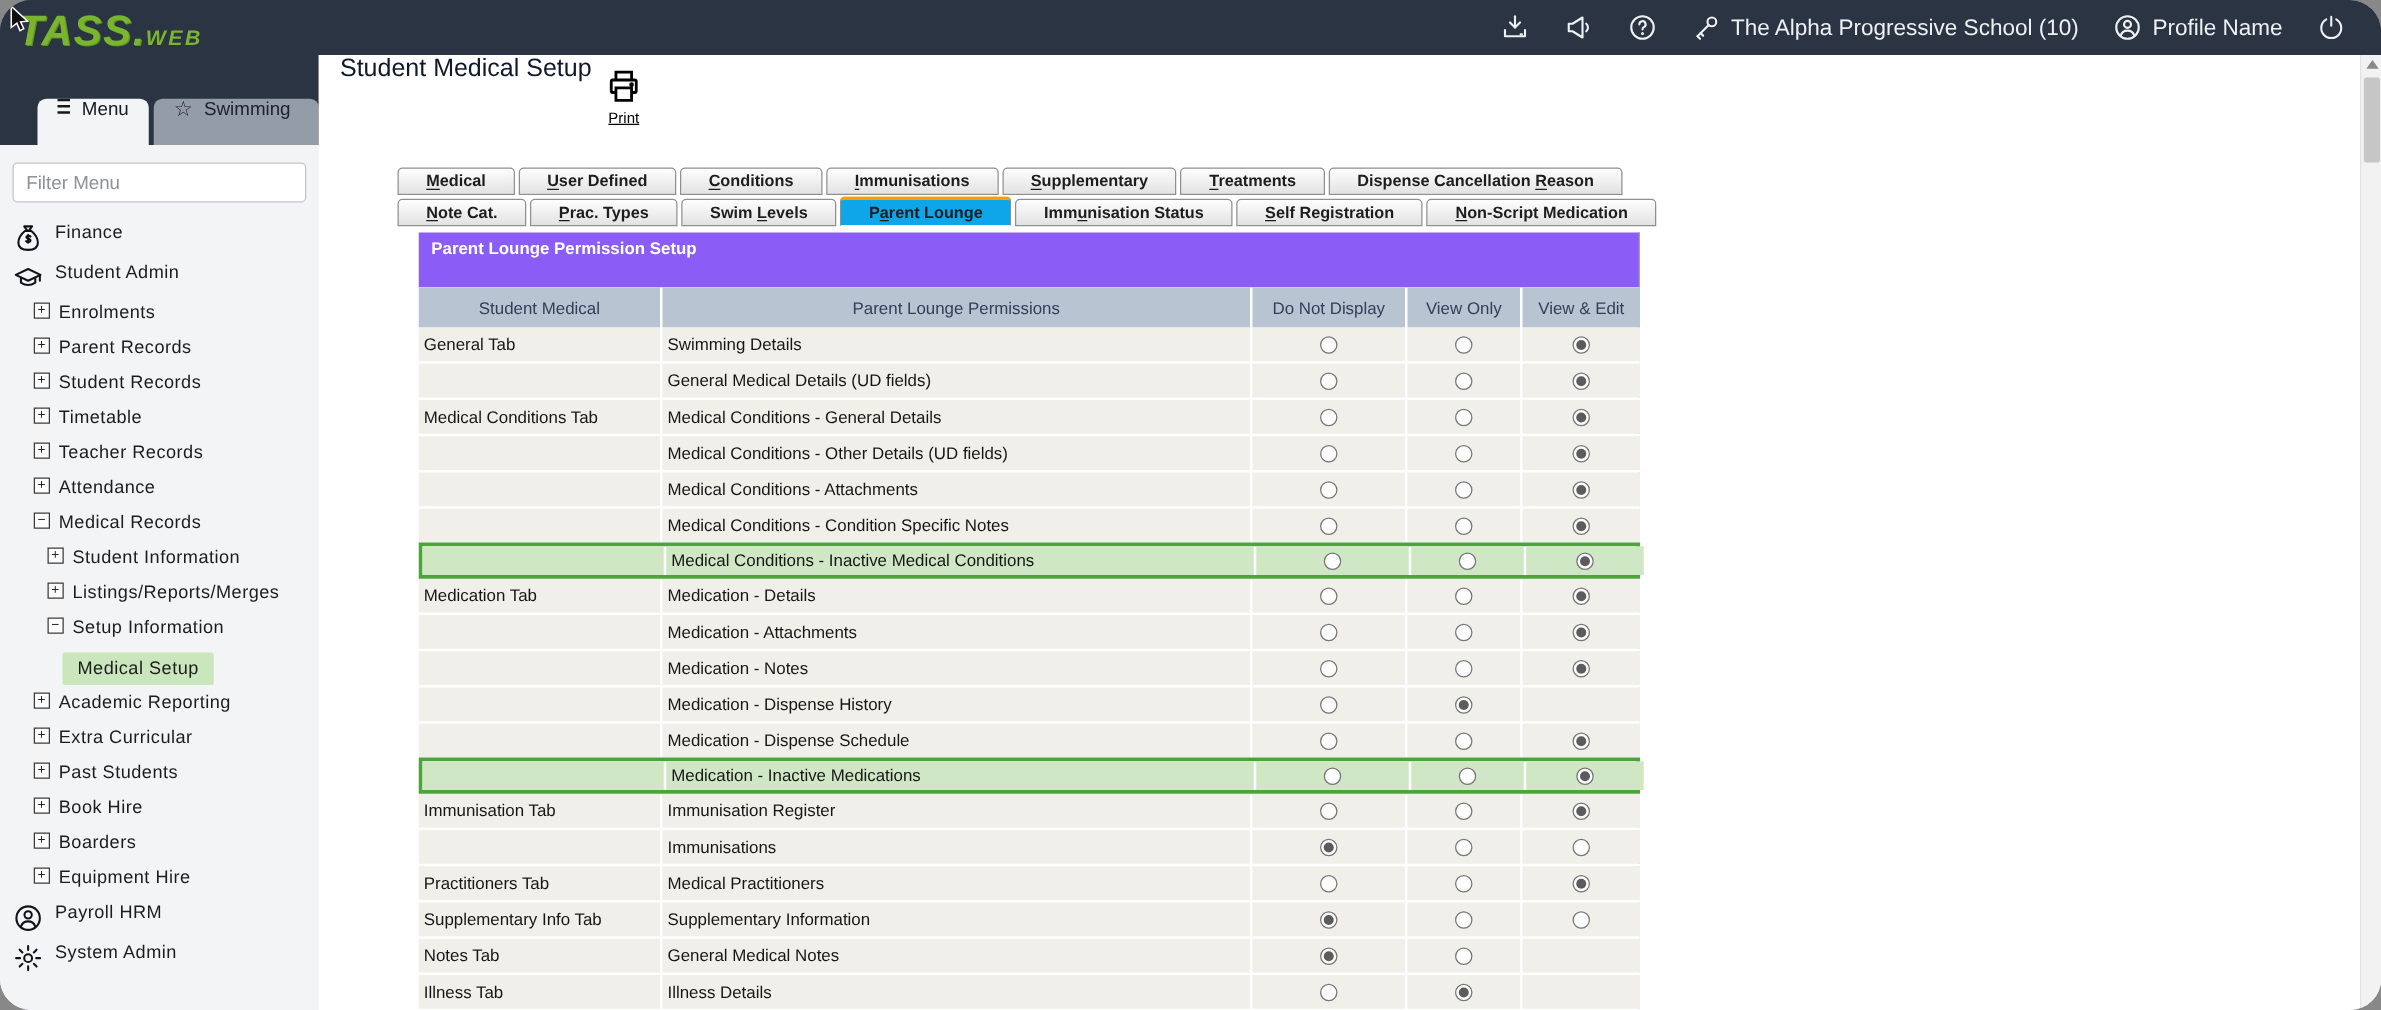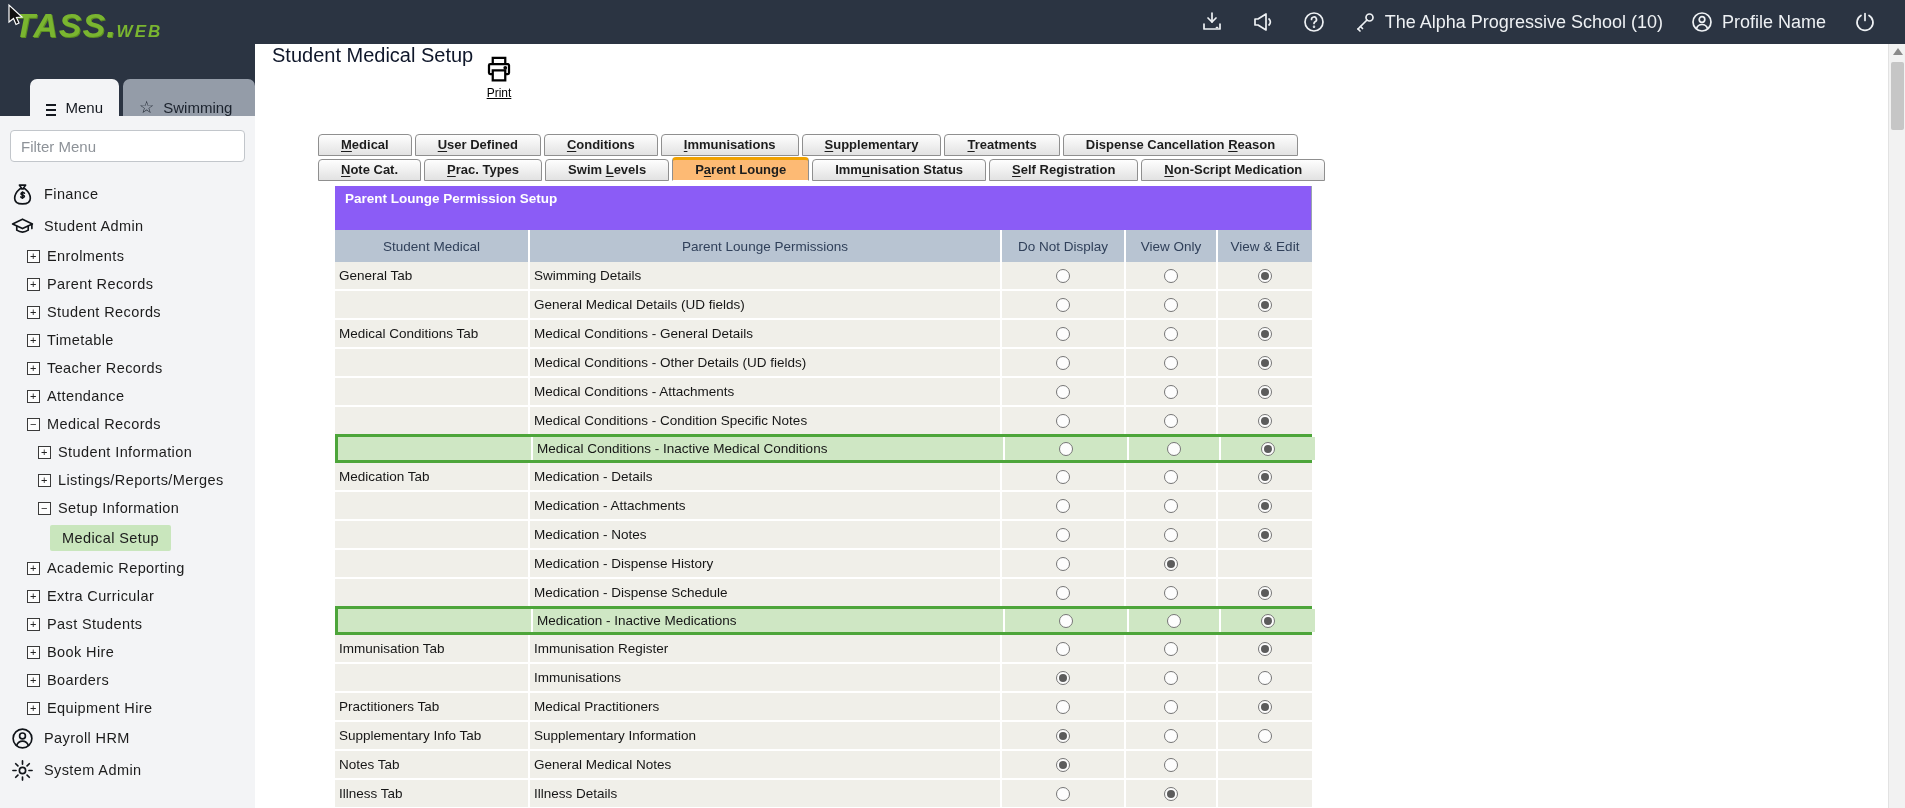--- a/index.html
+++ b/index.html
@@ -1,46 +1,46 @@
 <!DOCTYPE html>
 <html><head>
 <meta charset="utf-8">
 <style>
   html,body{margin:0;padding:0;background:#888;}
   .canvas{position:relative;width:1905px;height:808px;background:#fff;overflow:hidden;
-          font-family:"Liberation Sans",sans-serif;color:#1c1c1c;}
+          font-family:"Liberation Sans",sans-serif;color:#1c1c1c;border-radius:25px;}
 
   
   .topbar{position:absolute;left:0;top:0;width:1905px;height:44px;background:#2b3442;}
   .side-head{position:absolute;left:0;top:0;width:255px;height:116px;background:#2b3442;}
   .logo{position:absolute;left:14px;top:6px;white-space:nowrap;cursor:default;}
   .logo .big{font-style:italic;font-weight:900;font-size:34px;letter-spacing:1px;color:#7ab530;
              text-shadow:1px 1px 0 #5d8f22;}
   .logo .small{font-style:italic;font-weight:900;font-size:17px;letter-spacing:2px;color:#7ab530;}
   .topright{position:absolute;right:28px;top:0;height:44px;display:flex;align-items:center;gap:27px;}
   .topright .ic{width:24px;height:24px;display:inline-flex;}
   .topright svg{width:24px;height:24px;stroke:#eef1f4;fill:none;stroke-width:1.7;stroke-linecap:round;stroke-linejoin:round;}
   .top-group{display:flex;align-items:center;gap:8px;color:#eef1f4;font-size:18px;}
 
   
-  .navtab{position:absolute;top:79px;height:37px;border-radius:7px 7px 0 0;display:flex;align-items:flex-end;
+  .navtab{position:absolute;top:79px;height:37px;border-radius:7px 7px 0 0;display:flex;align-items:flex-start;
           gap:9px;font-size:15px;padding:0 16px;box-sizing:border-box;}
   .navtab.menu{left:30px;width:89px;background:#f3f4f6;color:#14181f;}
   .navtab.bookmarks{left:123px;width:132px;background:#949ca8;color:#1b222d;}
   .hamb{display:inline-flex;flex-direction:column;gap:3px;width:15px;}
   .hamb i{height:2px;background:#14181f;display:block;}
   .star{font-size:17px;line-height:1;}
 
   
   .side-body{position:absolute;left:0;top:116px;width:255px;height:692px;background:#f3f4f6;box-sizing:border-box;}
   .filter{position:absolute;left:10px;top:14px;width:235px;height:32px;box-sizing:border-box;border:1px solid #c2c6cb;
           border-radius:4px;background:#fff;font-family:"Liberation Sans",sans-serif;font-size:15px;color:#222;padding:0 10px;}
   .filter::placeholder{color:#8d9298;}
   .snav{position:absolute;left:0;top:62px;right:0;}
-  .sitem{display:flex;align-items:center;font-size:14.5px;letter-spacing:.4px;height:28px;cursor:default;}
+  .sitem{display:flex;align-items:flex-start;font-size:14.5px;letter-spacing:.4px;height:28px;cursor:default;}
   .sitem.l0{height:32px;padding-left:10px;gap:9px;}
   .sitem.l1{padding-left:27px;gap:7px;}
   .sitem.l2{padding-left:38px;gap:7px;}
   .sitem.l3{padding-left:50px;}
   .sitem svg{width:25px;height:25px;stroke:#101419;fill:none;stroke-width:1.6;stroke-linecap:round;stroke-linejoin:round;}
   .ebox{display:inline-flex;align-items:center;justify-content:center;width:13px;height:13px;box-sizing:border-box;
         border:1px solid #3a3a3a;background:#fdfdfd;font-size:11px;line-height:1;color:#222;flex:none;}
   .sel-pill{background:#c9e6bd;padding:5px 12px;border-radius:2px;}
 
   
@@ -50,21 +50,21 @@
   .printbox svg{width:30px;height:30px;stroke:#000;fill:none;stroke-width:1.8;}
   .printbox .plabel{font-size:12px;color:#000;text-decoration:underline;margin-top:-2px;}
 
   
   .tabs{position:absolute;left:63px;top:90px;}
   .tabrow{white-space:nowrap;height:23px;}
   .rtab{display:inline-block;vertical-align:bottom;box-sizing:border-box;height:22px;line-height:19px;
         padding:0 22px;margin-right:3px;font-size:13px;font-weight:bold;color:#1d1d1d;text-align:center;
         border:1px solid #8f8f8f;border-radius:4px 4px 0 0;background:linear-gradient(#fefefe,#e2e2e2);cursor:pointer;}
   .rtab u{text-underline-offset:2px;}
-  .rtab.active{background:#fdba74;border-top:3px solid #f0a202;border-bottom:1px solid #fff;height:24px;position:relative;z-index:2;text-align:right;}
+  .rtab.active{background:#0ea5e9;border-top:3px solid #f0a202;border-bottom:1px solid #fff;height:24px;position:relative;z-index:2;text-align:right;}
   .tabrow.second{margin-top:0;}
 
   
   .ptable{position:absolute;left:80px;top:142px;width:977px;}
   .tbl-title{height:44px;line-height:26px;background:#8b5cf6;color:#fff;font-size:13.5px;font-weight:bold;
              padding-left:10px;box-sizing:border-box;border-right:1px solid #9aa4ad;}
   .grid{display:grid;grid-template-columns:193px 470px 122px 90px 94px;column-gap:2px;background:#fff;}
   .tbl-head{border-right:1px solid #9aa4ad;}
   .tbl-head .hc{background:#b8c4d2;color:#30405a;font-size:13.5px;height:32px;display:flex;align-items:center;
                 justify-content:center;text-align:center;}

